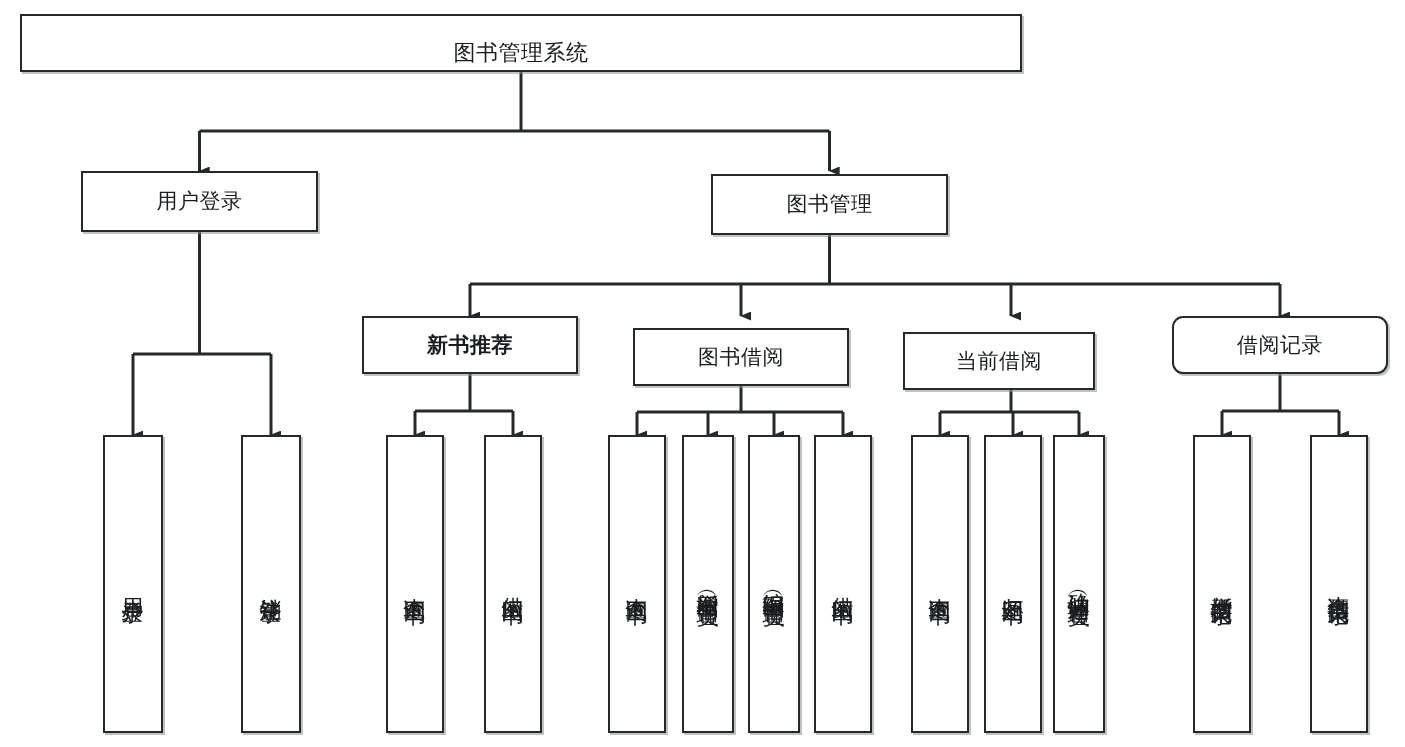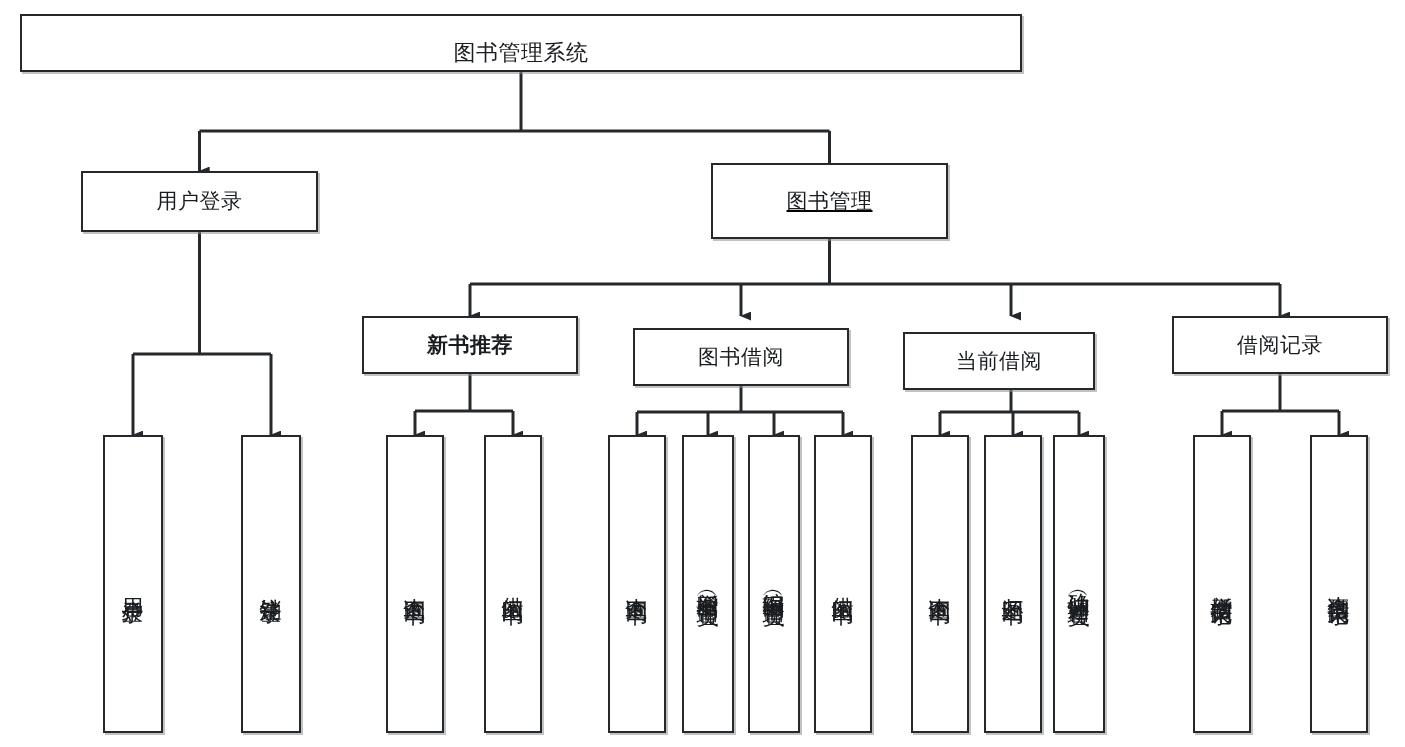--- a/index.html
+++ b/index.html
@@ -122,33 +122,33 @@
       </g>
   </svg>
 
   <div id="nodes-layer">
       <div class="node-box horizontal root" style="left: 20px; top: 14px; width: 1002px; height: 58px;">
         <span class="node-label">图书管理系统</span>
       </div>
       <div class="node-box horizontal" style="left: 81px; top: 171px; width: 237px; height: 61px;">
         <span class="node-label">用户登录</span>
       </div>
-      <div class="node-box horizontal" style="left: 711px; top: 163px; width: 237px; height: 76px; text-decoration: underline;">
+      <div class="node-box horizontal" style="left: 711px; top: 174px; width: 237px; height: 61px;">
         <span class="node-label">图书管理</span>
       </div>
       <div class="node-box horizontal" style="left: 362px; top: 316px; width: 216px; height: 58px; font-weight: bold;">
         <span class="node-label">新书推荐</span>
       </div>
       <div class="node-box horizontal" style="left: 633px; top: 328px; width: 216px; height: 58px;">
         <span class="node-label">图书借阅</span>
       </div>
       <div class="node-box horizontal" style="left: 903px; top: 332px; width: 192px; height: 58px;">
         <span class="node-label">当前借阅</span>
       </div>
-      <div class="node-box horizontal" style="left: 1172px; top: 316px; width: 216px; height: 58px;">
+      <div class="node-box horizontal" style="left: 1172px; top: 316px; width: 216px; height: 58px; border-radius: 11px;">
         <span class="node-label">借阅记录</span>
       </div>
       <div class="node-box vertical" style="left: 103px; top: 435px; width: 60px; height: 298px;">
         <span class="node-label">用户登录</span>
       </div>
       <div class="node-box vertical" style="left: 241px; top: 435px; width: 60px; height: 298px;">
         <span class="node-label">注销登录</span>
       </div>
       <div class="node-box vertical" style="left: 386px; top: 435px; width: 58px; height: 298px;">
         <span class="node-label">查询图书</span>

